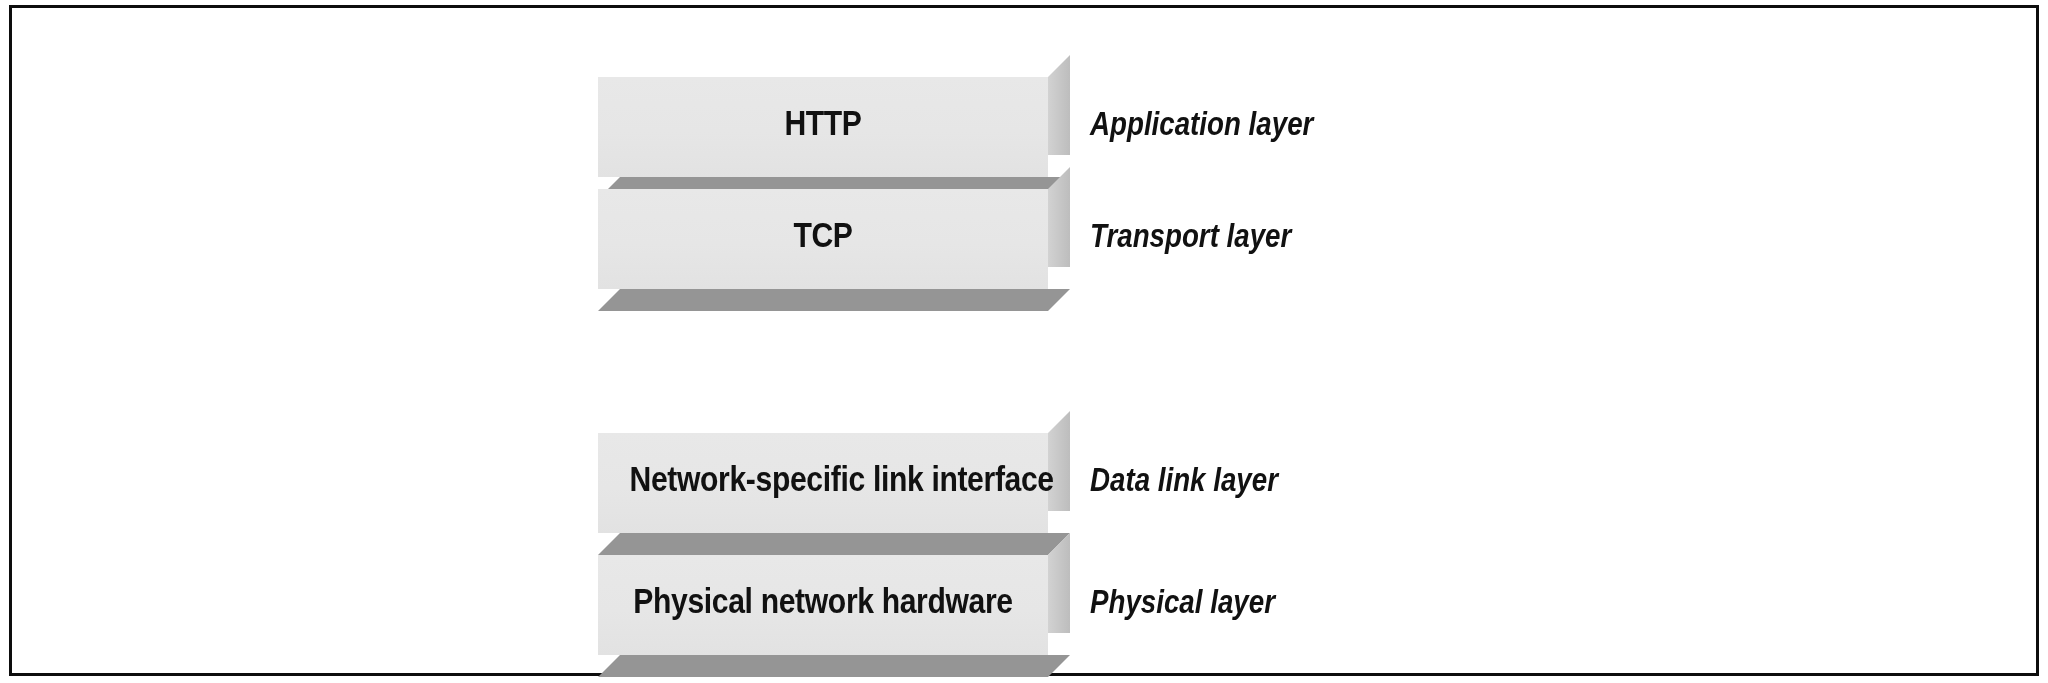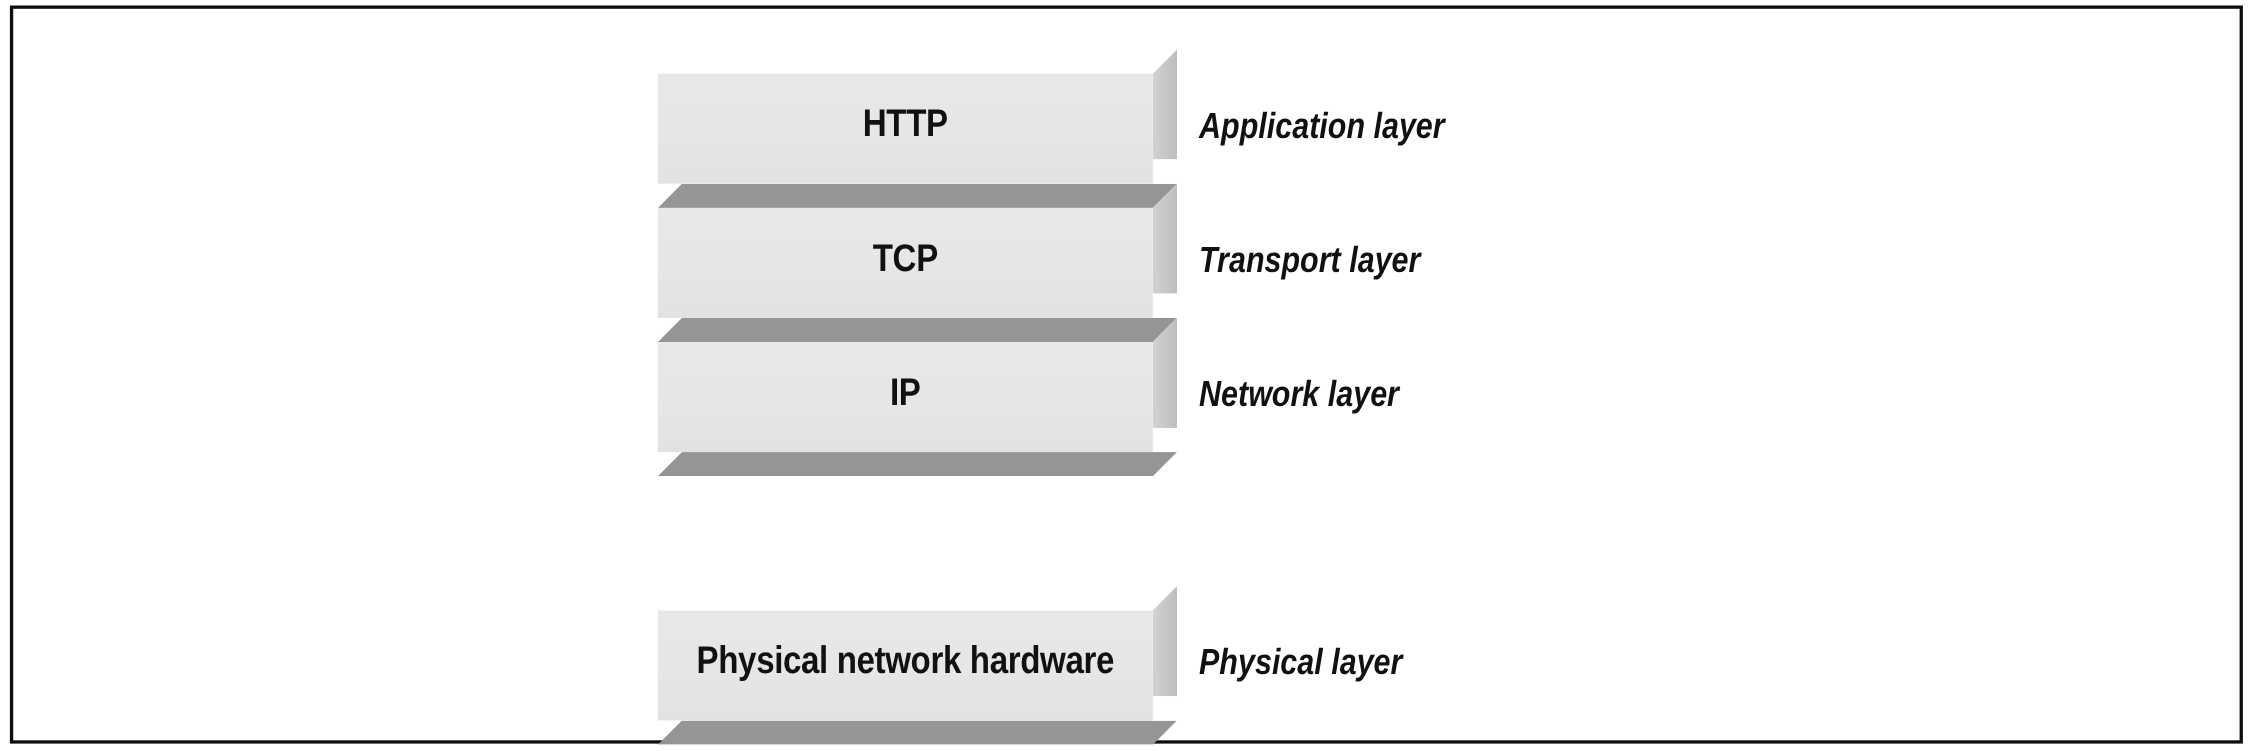--- a/index.html
+++ b/index.html
@@ -104,50 +104,50 @@
 </style>
 </head>
 <body>
 
 <div id="figure">
 
   <div class="figure-frame"></div>
 
   <div class="stack">
 
-    <div class="layer-row" style="position:absolute; top:0px; height:122px;padding-left:36px;">
+    <div class="layer-row" style="position:absolute; top:10px; height:122px;padding-left:36px;">
       <div class="block">
         <div class="side" style="left:450px; top:0px; height:100px; clip-path:polygon(0 22px, 100% 0, 100% 100px, 0 100%);"></div>
         <div class="face" style="height:100px;"></div>
         <div class="base" style="left:0px; top:122px; width:472px; clip-path:polygon(22px 0, 472px 0, 450px 22px, 0 22px);"></div>
       </div>
       <div class="label-front" style="top:48px;">HTTP</div>
       <div class="label-side" style="top:50px;">Application layer</div>
     </div>
 
     <div class="layer-row" style="position:absolute; top:122px; height:154px;">
       <div class="block">
         <div class="side" style="left:450px; top:0px; height:100px; clip-path:polygon(0 22px, 100% 0, 100% 100px, 0 100%);"></div>
         <div class="face" style="height:100px;"></div>
         <div class="base" style="left:0px; top:122px; width:472px; clip-path:polygon(22px 0, 472px 0, 450px 22px, 0 22px);"></div>
       </div>
       <div class="label-front" style="top:48px;">TCP</div>
       <div class="label-side" style="top:50px;">Transport layer</div>
     </div>
 
-    <div class="layer-row" style="position:absolute; top:244px; height:122px;">
+
+    <div class="layer-row" style="position:absolute; top:366px; height:122px;">
       <div class="block">
         <div class="side" style="left:450px; top:0px; height:100px; clip-path:polygon(0 22px, 100% 0, 100% 100px, 0 100%);"></div>
         <div class="face" style="height:100px;"></div>
         <div class="base" style="left:0px; top:122px; width:472px; clip-path:polygon(22px 0, 472px 0, 450px 22px, 0 22px);"></div>
       </div>
-      <div class="label-front" style="top:48px;">IP</div>
-      <div class="label-side" style="top:50px;">Network layer</div>
+      <div class="label-front" style="top:48px;">Network-specific link interface</div>
+      <div class="label-side" style="top:50px;">Data link layer</div>
     </div>
-
 
     <div class="layer-row" style="position:absolute; top:488px; height:142px;">
       <div class="block">
         <div class="side" style="left:450px; top:0px; height:100px; clip-path:polygon(0 22px, 100% 0, 100% 100px, 0 100%);"></div>
         <div class="face" style="height:100px;"></div>
         <div class="base" style="left:0px; top:122px; width:472px; clip-path:polygon(22px 0, 472px 0, 450px 22px, 0 22px);"></div>
       </div>
       <div class="label-front" style="top:48px;">Physical network hardware</div>
       <div class="label-side" style="top:50px;">Physical layer</div>
     </div>

